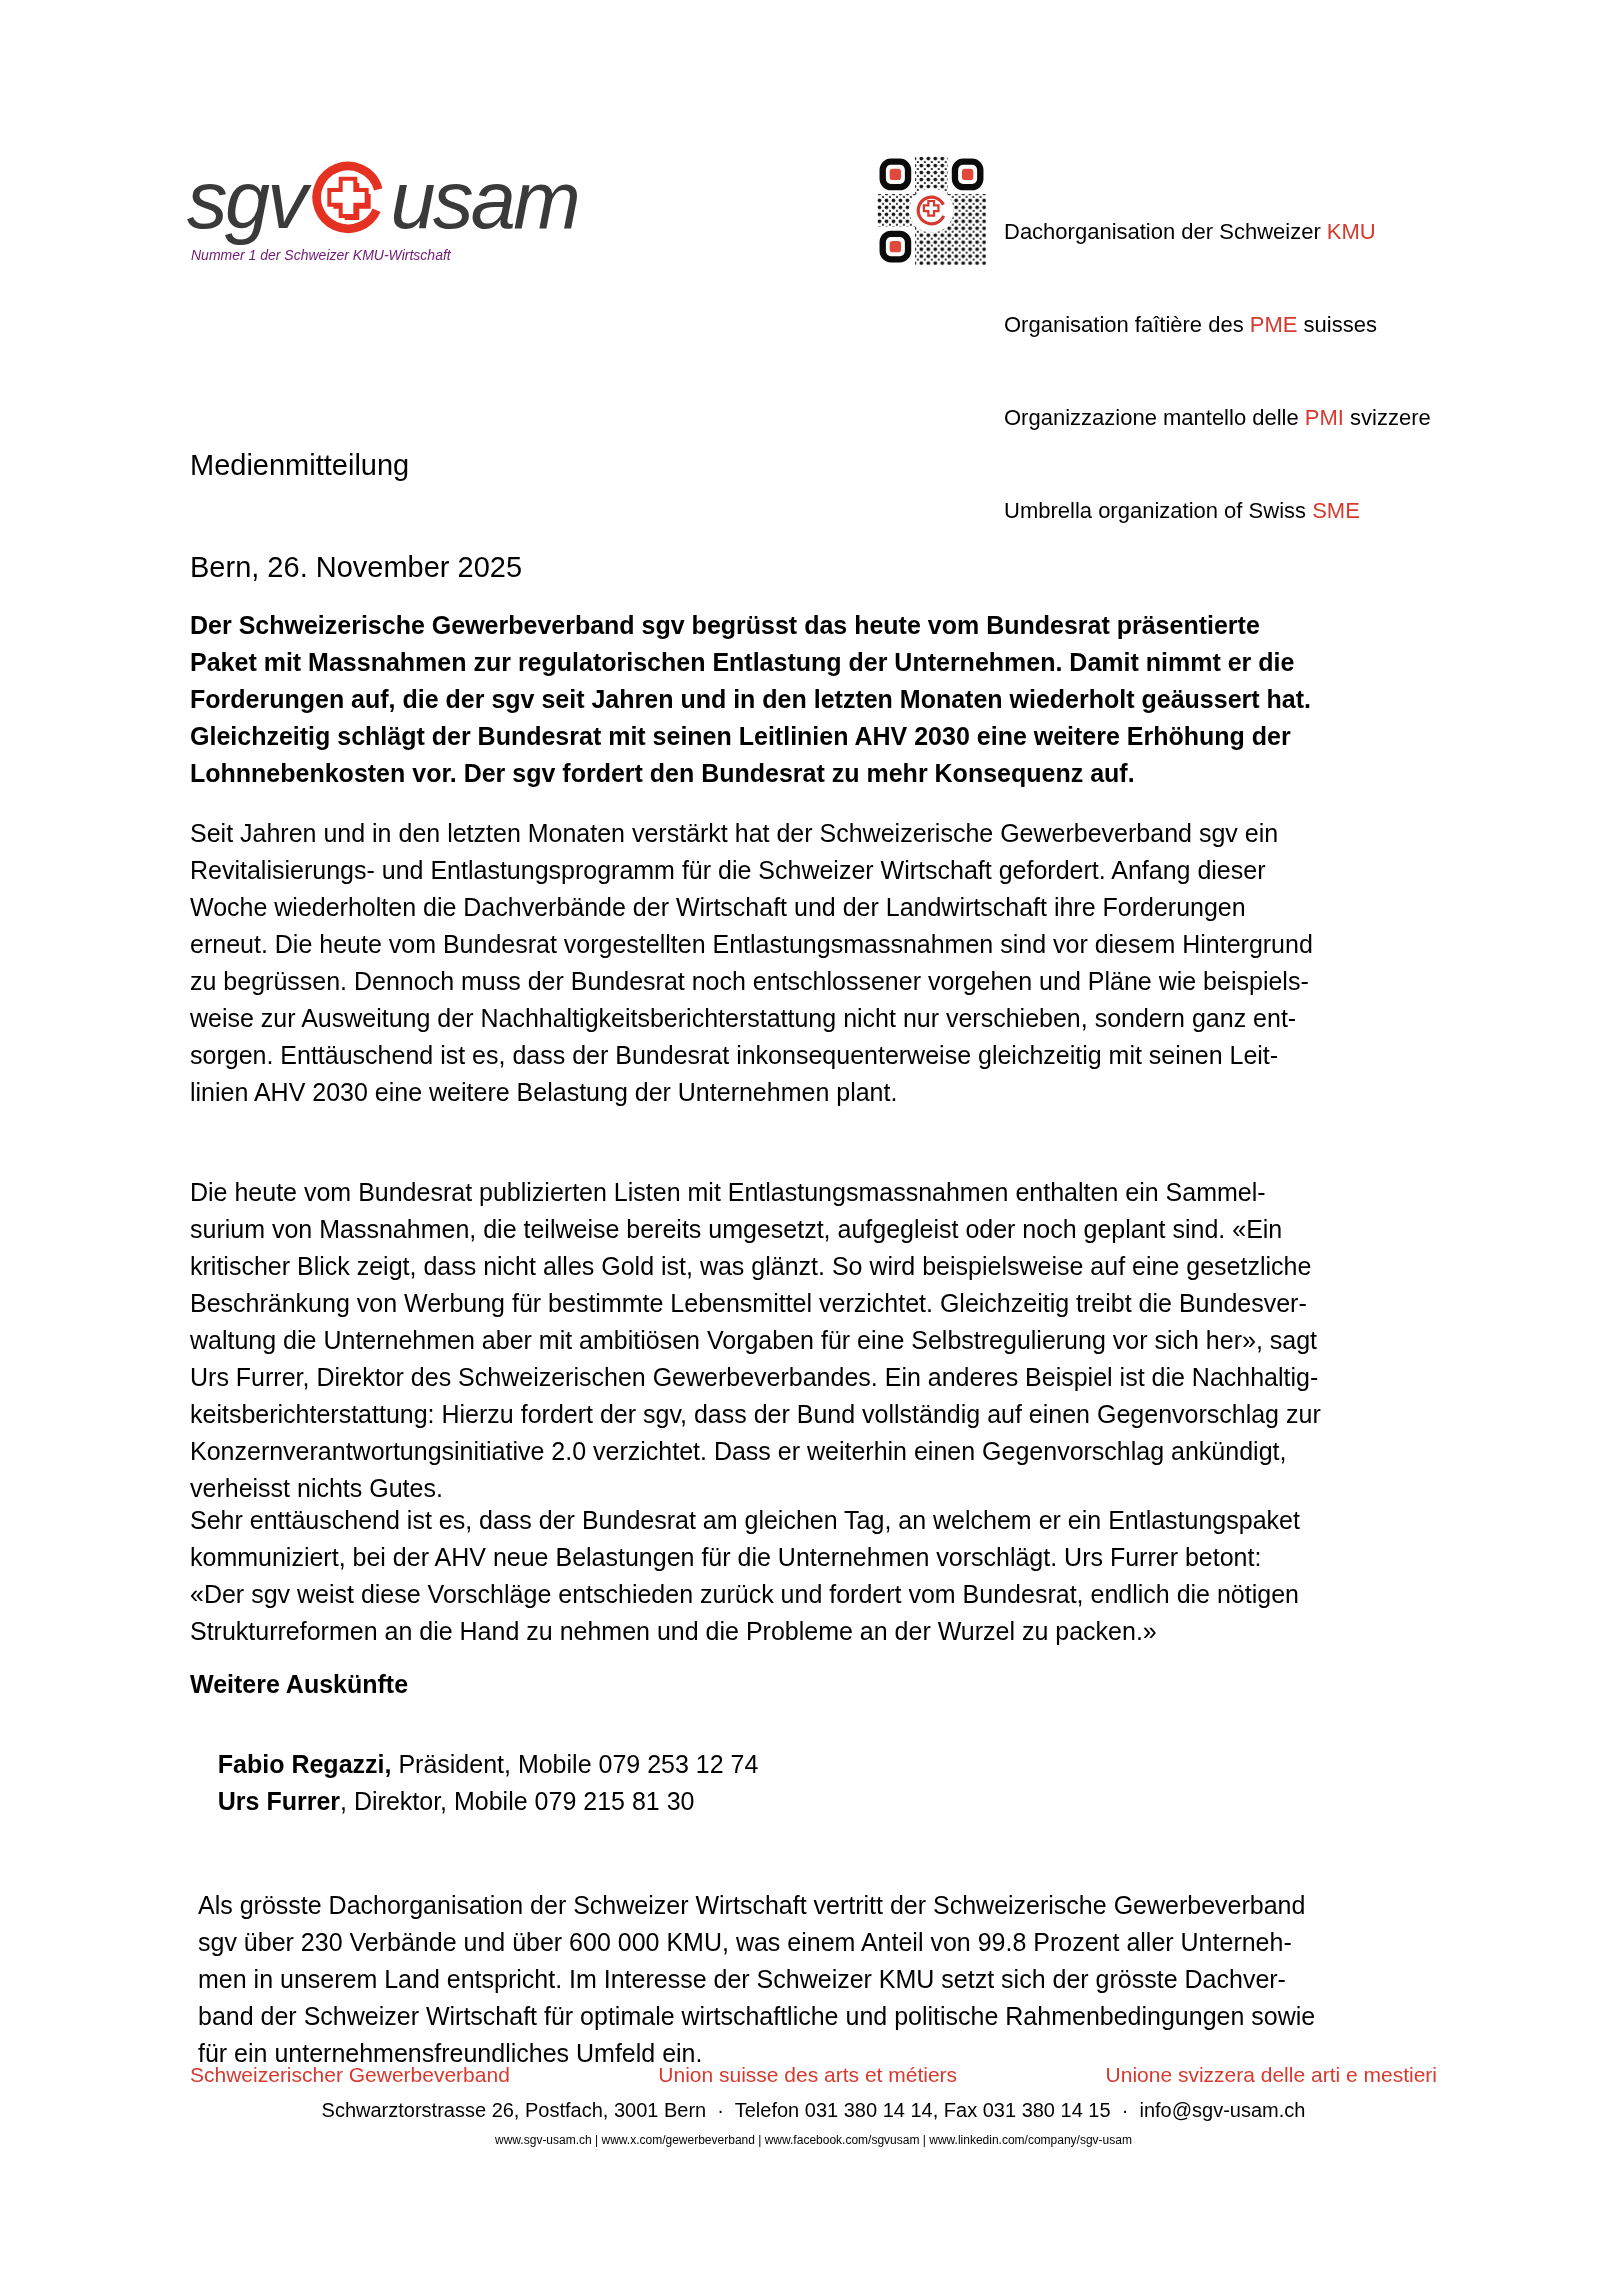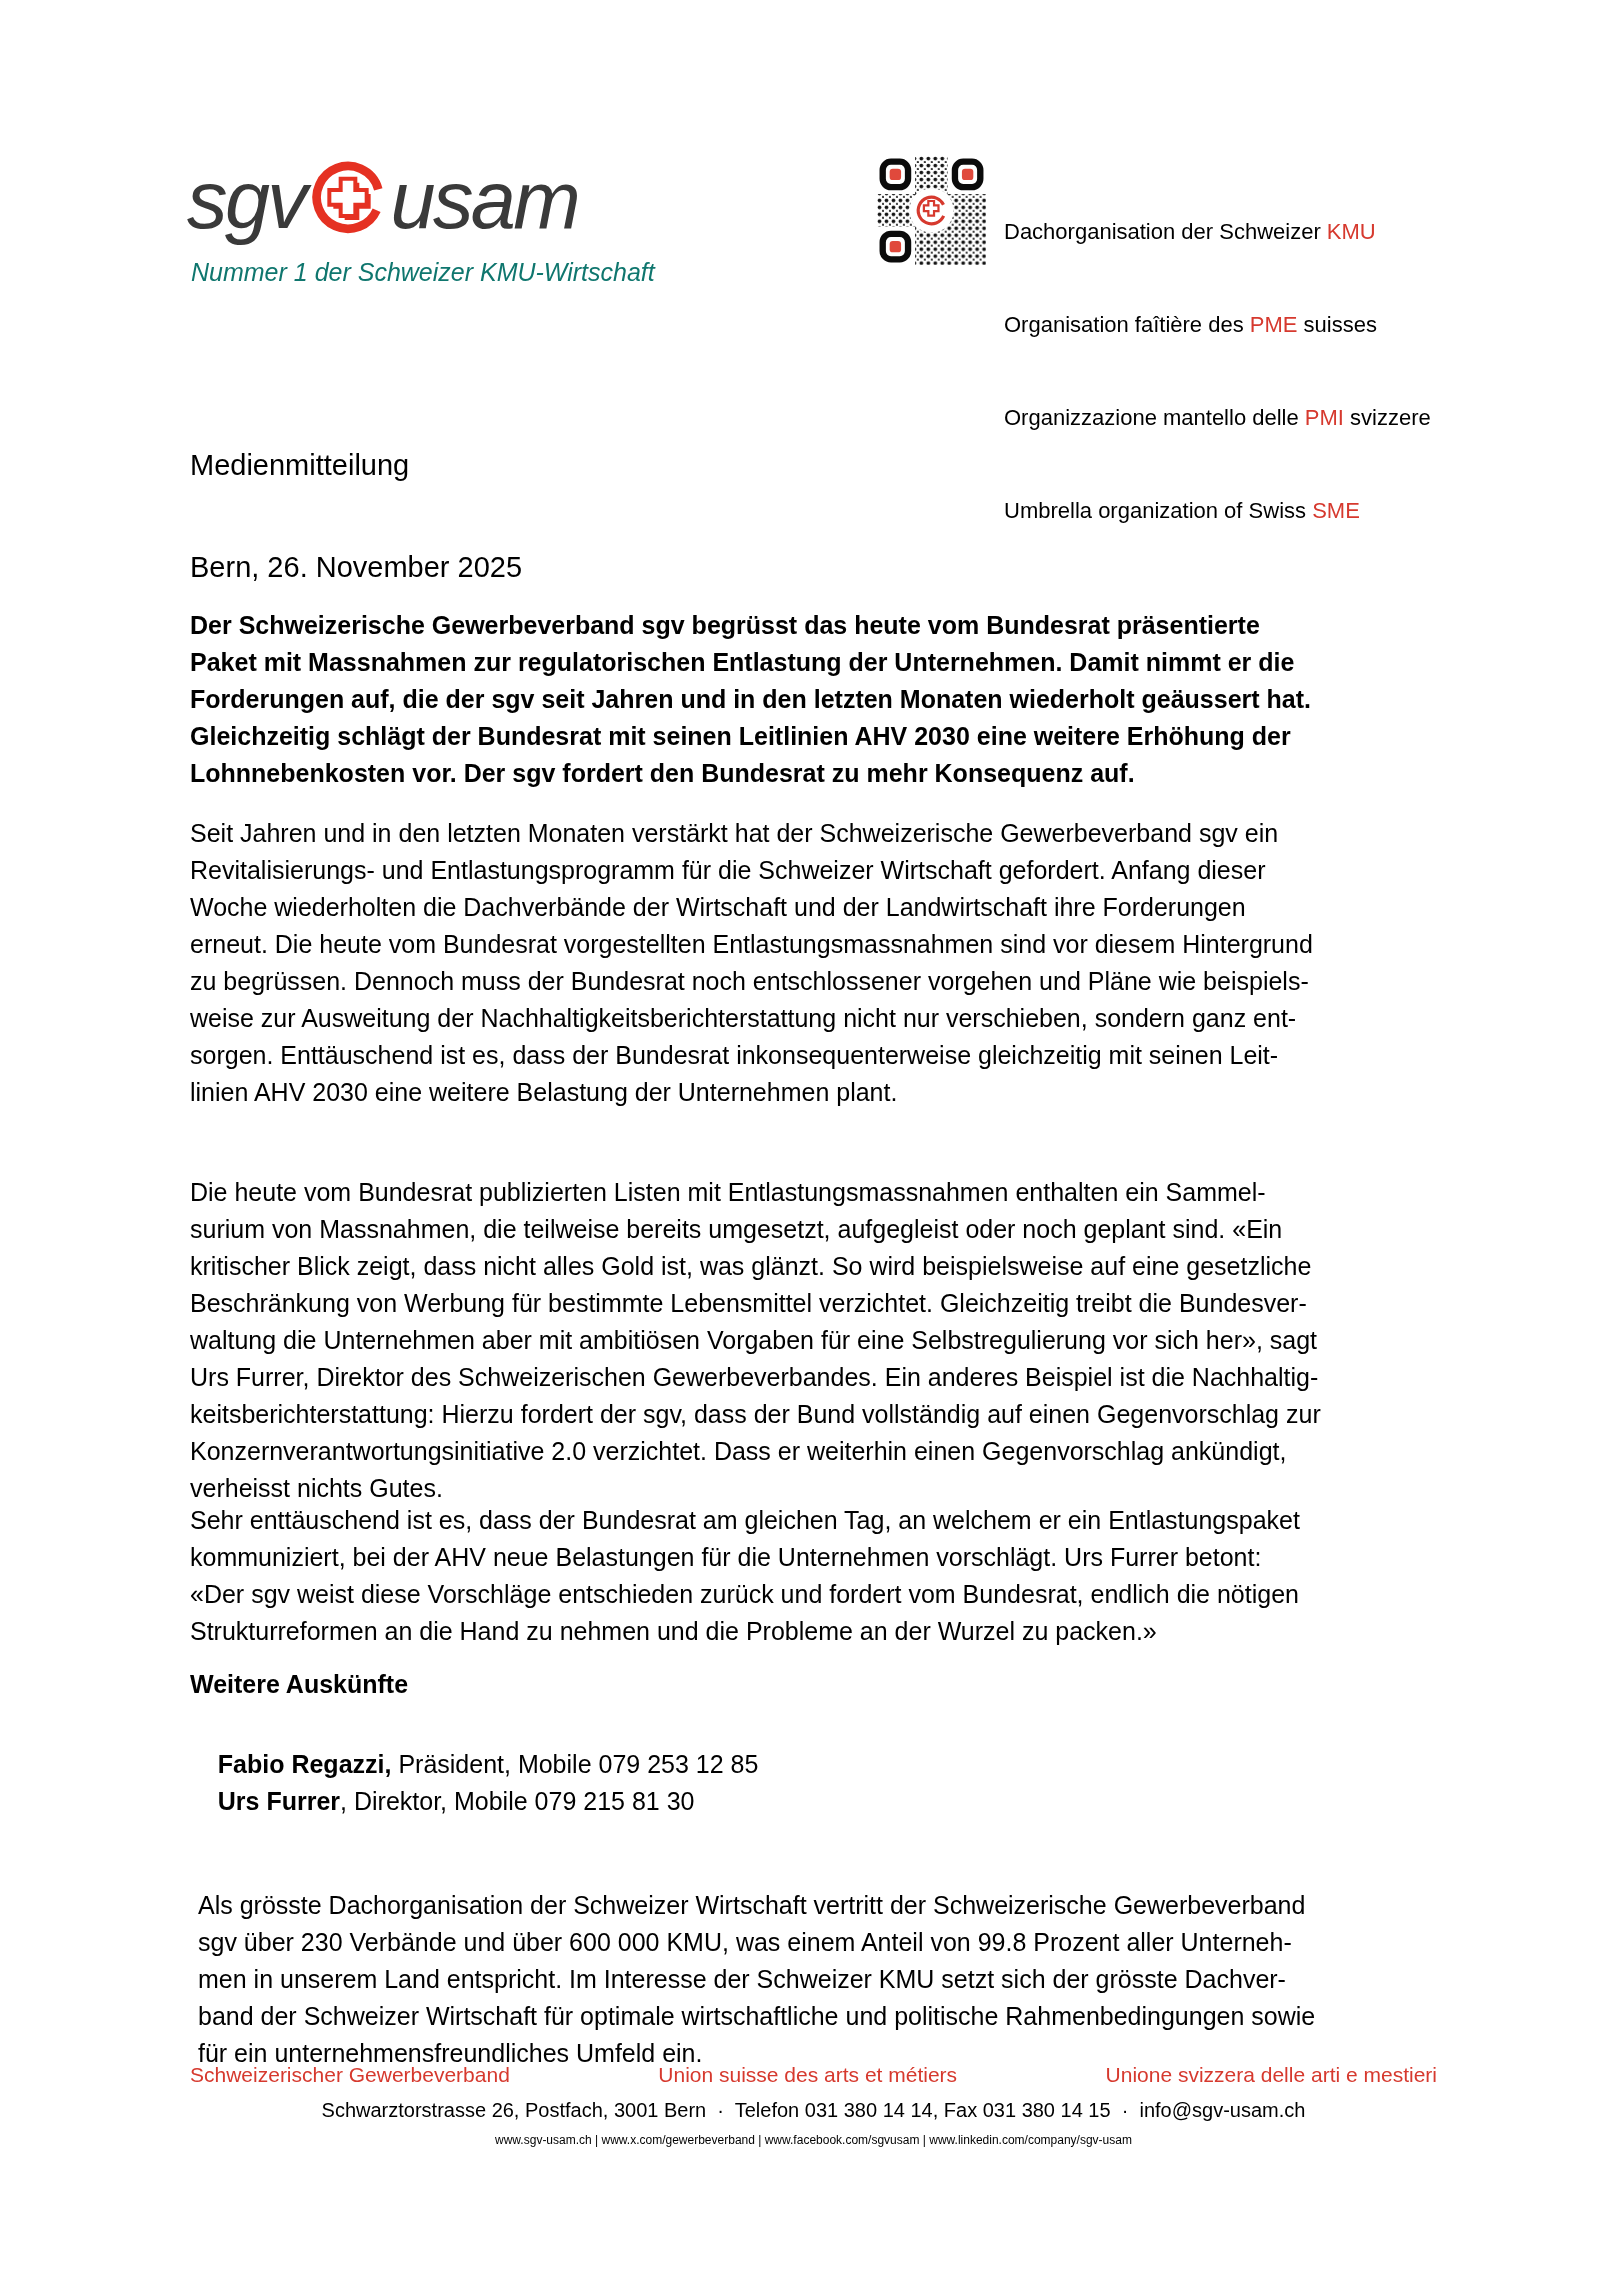--- a/index.html
+++ b/index.html
@@ -21,22 +21,22 @@
     position:absolute;left:187px;top:157px;
     display:flex;align-items:center;height:86px;
   }
   .logo-text{
     font-size:81px;font-style:italic;font-weight:400;
     color:var(--logo-gray);letter-spacing:-2.6px;line-height:1;
     white-space:pre;
   }
   .logo-mark{width:80px;height:80px;margin:0 2.6px;transform:translateY(-2.6px);}
   .logo-tagline{
-    position:absolute;left:191px;top:258px;
-    font-size:25px;font-style:italic;color:#0f766e;white-space:pre;
+    position:absolute;left:191px;top:247px;
+    font-size:14px;font-style:italic;color:#701a75;white-space:pre;
   }
   .qr{position:absolute;left:877px;top:156px;width:109px;height:109px;}
   .org-lines{
     position:absolute;left:1004px;top:154px;
     font-size:22px;line-height:31px;white-space:pre;
   }
   .org-lines .accent{color:var(--accent);}
   
   .doc-meta{position:absolute;left:190px;top:380px;font-size:29px;line-height:34px;white-space:pre;}
   .doc-type{font-weight:normal;}
@@ -153,21 +153,21 @@
 verheisst nichts Gutes.</p>
 
   <p class="col bodytxt p4" style="margin:0">Sehr enttäuschend ist es, dass der Bundesrat am gleichen Tag, an welchem er ein Entlastungspaket
 kommuniziert, bei der AHV neue Belastungen für die Unternehmen vorschlägt. Urs Furrer betont:
 «Der sgv weist diese Vorschläge entschieden zurück und fordert vom Bundesrat, endlich die nötigen
 Strukturreformen an die Hand zu nehmen und die Probleme an der Wurzel zu packen.»</p>
 
   <h3 class="col bodytxt contacts-heading" style="margin:0">Weitere Auskünfte</h3>
 
   <div class="col bodytxt contact-1">
-    <span class="contact-name">Fabio Regazzi,</span><span> Präsident, Mobile 079 253 12 85</span>
+    <span class="contact-name">Fabio Regazzi,</span><span> Präsident, Mobile 079 253 12 74</span>
   </div>
   <div class="col bodytxt contact-2">
     <span class="contact-name">Urs Furrer</span><span>, Direktor, Mobile 079 215 81 30</span>
   </div>
 
   <p class="col bodytxt boilerplate" style="margin:8px">Als grösste Dachorganisation der Schweizer Wirtschaft vertritt der Schweizerische Gewerbeverband
 sgv über 230 Verbände und über 600 000 KMU, was einem Anteil von 99.8 Prozent aller Unterneh-
 men in unserem Land entspricht. Im Interesse der Schweizer KMU setzt sich der grösste Dachver-
 band der Schweizer Wirtschaft für optimale wirtschaftliche und politische Rahmenbedingungen sowie
 für ein unternehmensfreundliches Umfeld ein.</p>

